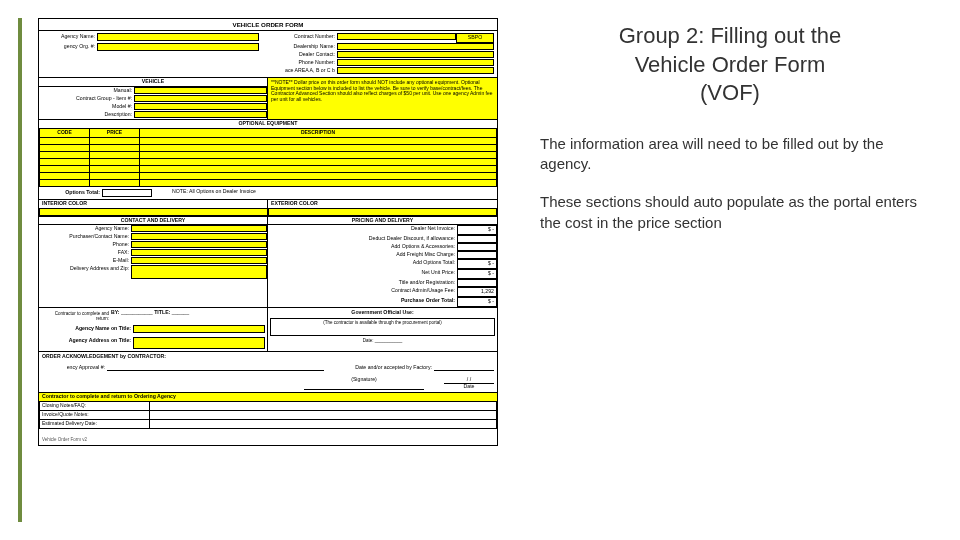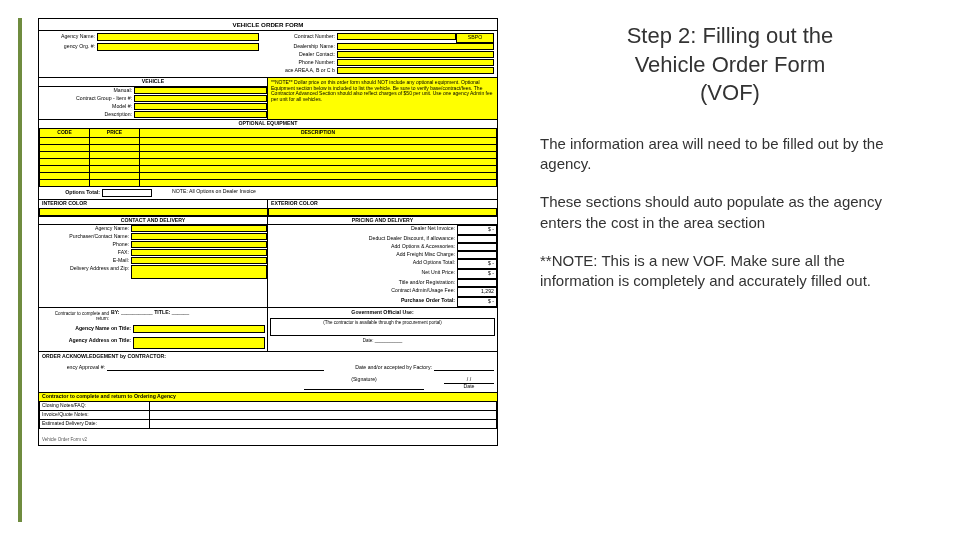--- a/index.html
+++ b/index.html
@@ -303,21 +303,20 @@
             </tr>
       </tbody>
         </table>
 
       <div style="padding:8px 3px 3px;font-size:4.5px;color:#555;">Vehicle Order Form v2</div>
     </div>
   </div>
 
   <div class="right">
     <div class="step-title">
-      <span>Step 2:  Filling out the</span><br>
+      <span>Group 2:  Filling out the</span><br>
       <span>Vehicle Order Form</span><br>
       <span>(VOF)</span>
     </div>
     <div class="body-text">The information area will need to be filled out by the agency.</div>
-    <div class="body-text">These sections should auto populate as the agency enters the cost in the area section</div>
-    <div class="body-text">**NOTE:  This is a new VOF.  Make sure all the information is completely and accurately filled out.</div>
+    <div class="body-text">These sections should auto populate as the portal enters the cost in the price section</div>
   </div>
 </div>
 
 </body></html>

